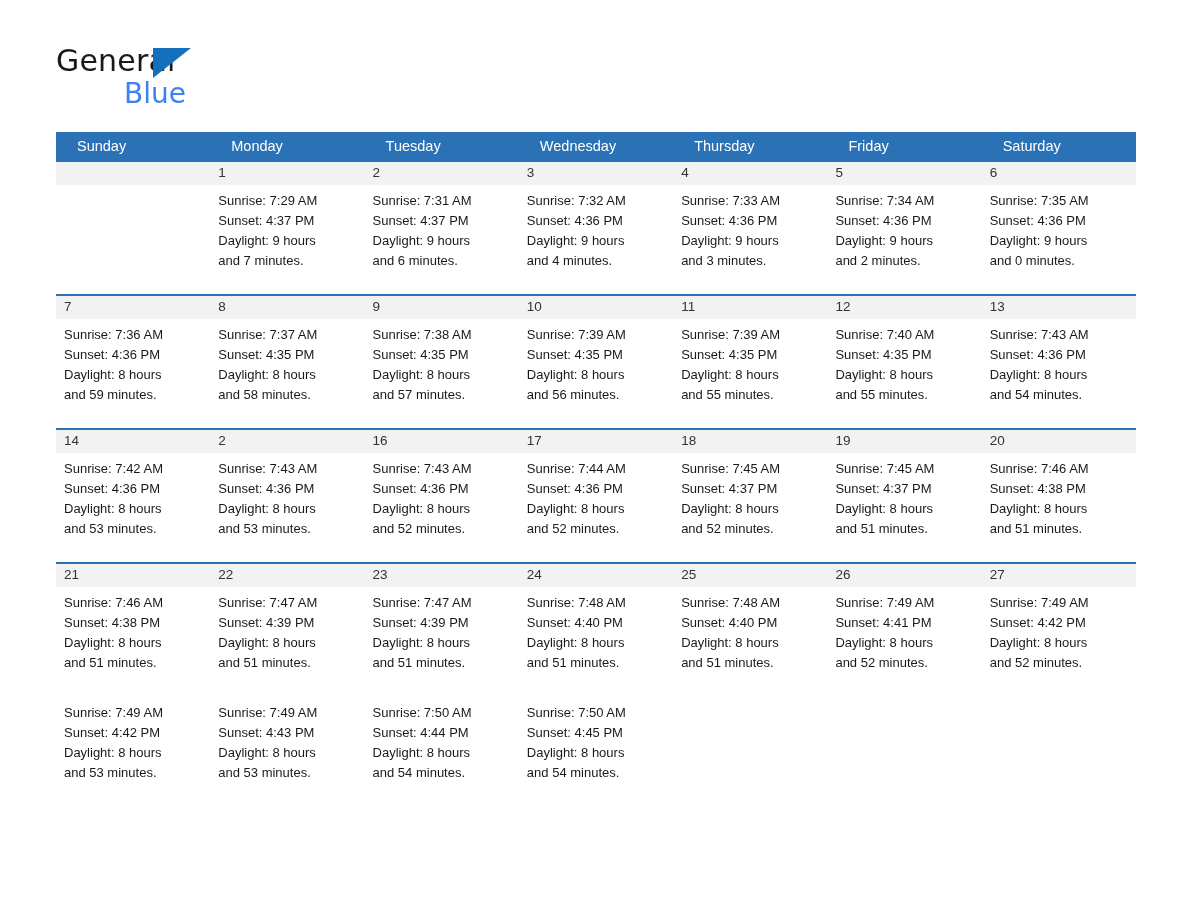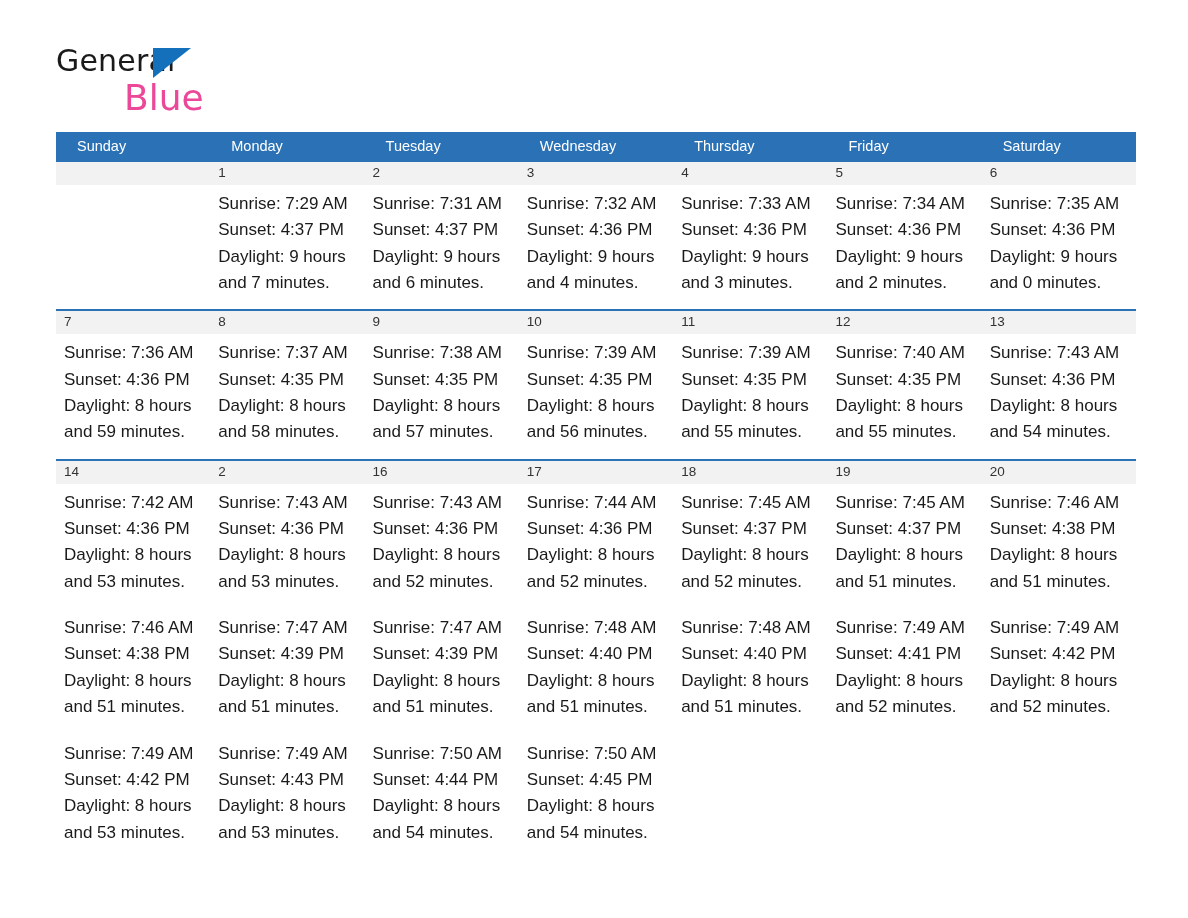--- a/index.html
+++ b/index.html
@@ -30,22 +30,22 @@
     line-height: 1;
   }
   .logo-general {
     font-size: 30px;
     color: #1a1a1a;
     letter-spacing: .2px;
     font-family: "DejaVu Sans", sans-serif;
     font-weight: 400;
   }
   .logo-blue {
-    font-size: 36px;
-    color: #ec4899;
+    font-size: 28px;
+    color: #3b82f6;
     font-family: "DejaVu Sans", sans-serif;
     font-weight: 400;
     position: absolute;
     left: 68px;
     top: 34px;
   }
   .logo-tri {
     position: absolute;
     left: 97px;
     top: 2px;
@@ -105,21 +105,21 @@
     padding: 3px 0 0 8px;
     font-size: 13.5px;
     color: #333333;
     vertical-align: top;
   }
   .daynum-row td.empty { background: #f2f2f2; }
   .info-row td {
     border-top: none;
     height: 96px;
     padding: 6px 8px 0 8px;
-    font-size: 17px;
+    font-size: 13px;
     color: #1a1a1a;
     line-height: 1.55;
   }
   .info-row td.empty { }
   .info-line { white-space: nowrap; }
   .spacer-row td {
     height: 14px;
     border: none;
     background: #ffffff;
   }
@@ -324,20 +324,29 @@
         </tr>
         <tr class="spacer-row">
           <td></td>
           <td></td>
           <td></td>
           <td></td>
           <td></td>
           <td></td>
           <td></td>
         </tr>
+        <tr class="daynum-row">
+          <td>21</td>
+          <td>22</td>
+          <td>23</td>
+          <td>24</td>
+          <td>25</td>
+          <td>26</td>
+          <td>27</td>
+        </tr>
         <tr class="info-row">
           <td>
             <div class="info-line">Sunrise: 7:46 AM</div>
             <div class="info-line">Sunset: 4:38 PM</div>
             <div class="info-line">Daylight: 8 hours</div>
             <div class="info-line">and 51 minutes.</div>
           </td>
           <td>
             <div class="info-line">Sunrise: 7:47 AM</div>
             <div class="info-line">Sunset: 4:39 PM</div>

